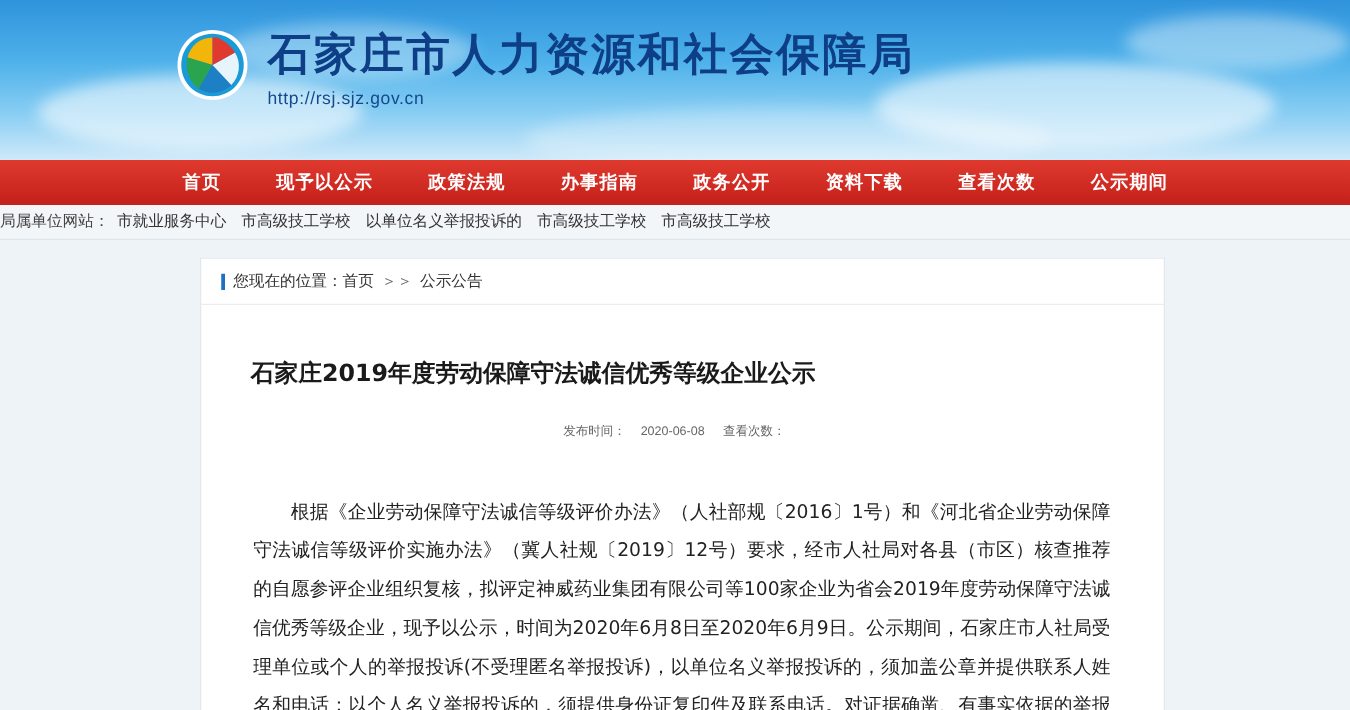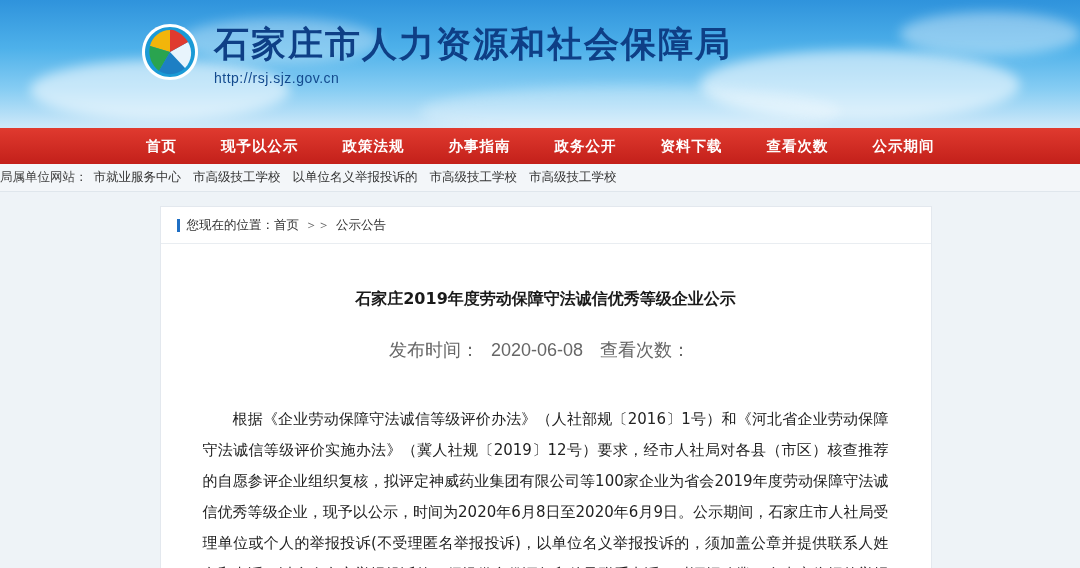--- a/index.html
+++ b/index.html
@@ -143,31 +143,31 @@
     width: 3px;
     height: 13px;
     background: #1f6fc4;
     margin-right: 7px;
     display: inline-block;
   }
   .breadcrumb .crumb-link { color: #333; cursor: pointer; }
   .breadcrumb .sep { margin: 0 6px; color: #666; }
 
   .doc-title {
-    text-align: center;
+    text-align: left;
     font-family: "DejaVu Sans", "Liberation Sans", sans-serif;
-    font-size: 16px;
+    font-size: 19px;
     font-weight: bold;
     color: #1a1a1a;
     margin: 40px 40px 0 40px;
     line-height: 30px;
   }
   .doc-meta {
     text-align: center;
-    font-size: 18px;
+    font-size: 10px;
     color: #666;
     margin-top: 24px;
   }
   .doc-meta span { margin: 0 6px; }
 
   .doc-body {
     margin: 42px 42px 0 42px;
     font-size: 15px;
     line-height: 31px;
     color: #222;

